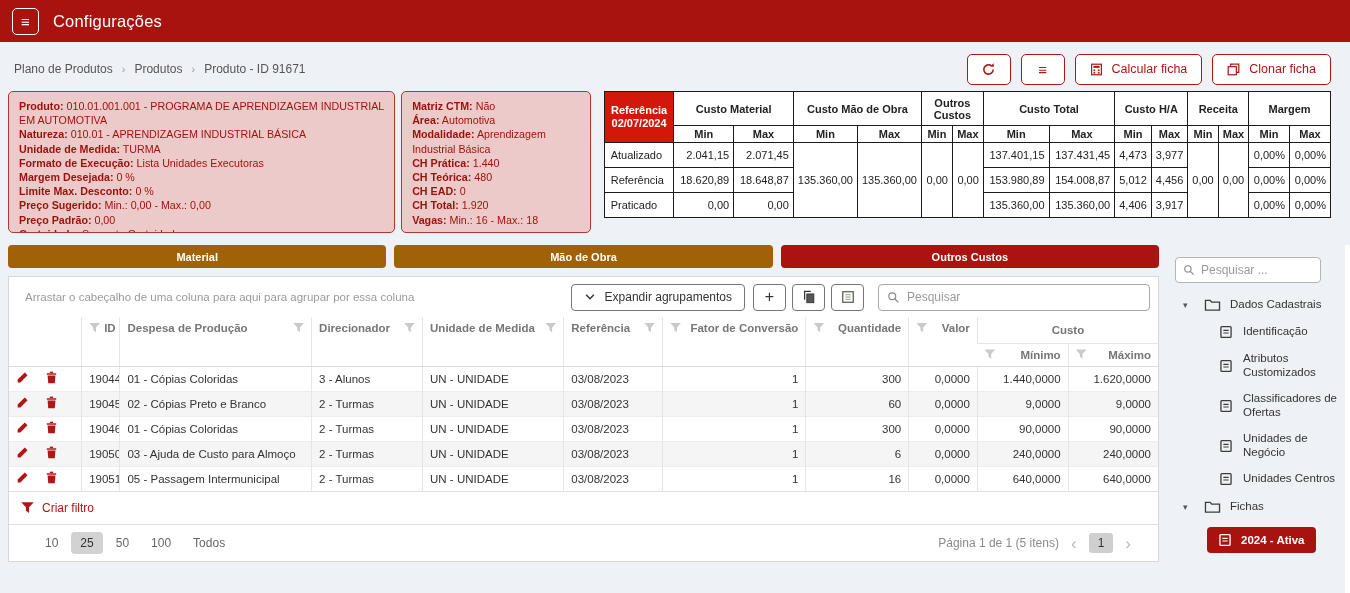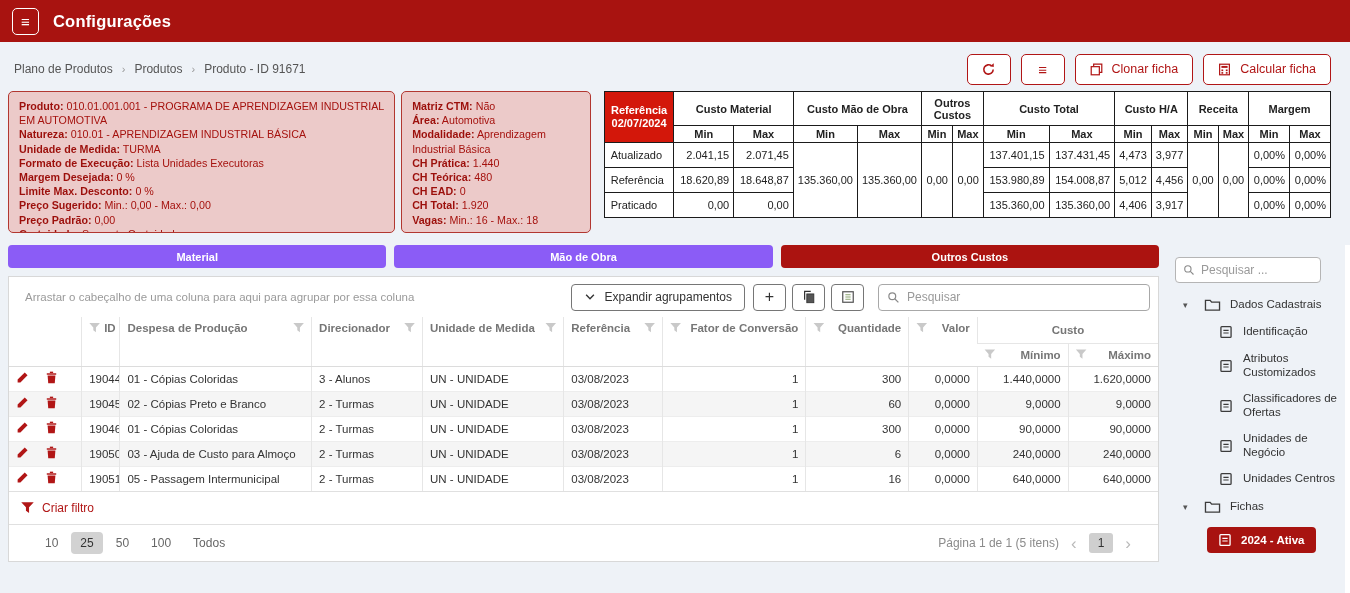--- a/index.html
+++ b/index.html
@@ -2,21 +2,21 @@
 <html><head>
 <meta charset="utf-8">
 <style>
   *{box-sizing:border-box;margin:0;padding:0}
   html,body{width:1350px;height:593px;overflow:hidden}
   body{font-family:"Liberation Sans",sans-serif;background:#eef2f7;color:#333}
 
   
   .appbar{height:42px;background:#a81310;display:flex;align-items:center;padding:0 12px;gap:14px}
   .hamburger{width:27px;height:27px;border:1px solid #fff;border-radius:5px;color:#fff;display:flex;align-items:center;justify-content:center;font-size:15px;cursor:pointer}
-  .apptitle{color:#fff;font-size:16.5px;font-weight:bold;letter-spacing:.2px}
+  .apptitle{color:#fff;font-size:16.5px;font-weight:normal;letter-spacing:.2px}
 
   .topsection{padding:8px 19px 0 8px}
   .toprow{display:flex;align-items:center;justify-content:space-between;height:38px}
   .breadcrumb{font-size:12px;color:#555;display:flex;gap:9px;align-items:center;padding-left:6px}
   .bc-sep{color:#999;font-size:11px}
   .actions{display:flex;gap:10px}
   .btn{border:1px solid #b11616;background:#fff;color:#b11616;border-radius:5px;height:31px;display:flex;align-items:center;gap:9px;padding:0 14px;font-size:12.5px;cursor:pointer}
   .btn.iconbtn{width:44px;justify-content:center;padding:0}
   .btn .glyph{font-size:15px;line-height:1}
 
@@ -33,21 +33,21 @@
   .summary th.corner{background:#d3170a;color:#fff;line-height:13px;padding:2px 5px}
   .summary th.grp{height:34px}
   .summary th.mm{height:17px;padding:0 4px}
   .summary td{height:25px;text-align:right;white-space:nowrap}
   .summary td.rowlabel{text-align:left;padding-left:6px;padding-right:8px}
 
   
   .bottom{display:flex;margin-top:12px}
   main{width:1167px;flex:none}
   .tabs{display:flex;gap:8px;margin:0 8px}
-  .tab{flex:1;height:23px;border-radius:4px;background:#8b5cf6;color:#fff;font-size:11px;font-weight:bold;display:flex;align-items:center;justify-content:center;cursor:pointer}
+  .tab{flex:1;height:23px;border-radius:4px;background:#a16207;color:#fff;font-size:11px;font-weight:bold;display:flex;align-items:center;justify-content:center;cursor:pointer}
   .tab.active{background:#ab1310}
 
   .grid-panel{background:#fff;border:1px solid #d8d8d8;margin:8px 8px 0}
   .toolbar{display:flex;align-items:center;height:40px;padding:0 8px}
   .hint{color:#9a9a9a;font-size:11.5px;flex:1;padding-left:8px}
   .tbtn{border:1px solid #767676;border-radius:4px;background:#fff;height:27px;display:flex;align-items:center;justify-content:center;font-size:12px;color:#333;cursor:pointer}
   .expand{padding:0 12px;gap:9px;margin-right:8px}
   .sq{width:33px;margin-right:6px;font-size:16px}
   .gsearch{width:272px;height:27px;border:1px solid #a8a8a8;border-radius:4px;display:flex;align-items:center;padding:0 8px;gap:7px;margin-left:8px;background:#fff}
   .gsearch input,.ssearch input{border:0;outline:0;flex:1;font-size:12px;color:#333;background:transparent;font-family:"Liberation Sans",sans-serif}
@@ -115,38 +115,38 @@
               <path d="M13.6 1.2v4l-4-.6z" fill="#b11616"></path>
             </svg>
         </span>
       </button>
       <button class="btn iconbtn">
           <span class="glyph">≡</span>
         </button>
       <button class="btn">
         <span class="icon">
           <svg width="13" height="13" viewBox="0 0 16 16">
-              <path d="M4.5 4.5v-3h10v10h-3" fill="none" stroke="#b11616" stroke-width="1.5"></path>
-              <rect x="1.5" y="4.5" width="10" height="10" fill="#fff" stroke="#b11616" stroke-width="1.5"></rect>
-            </svg>
-        </span>
-        <span>Clonar ficha</span>
-      </button>
-      <button class="btn">
-        <span class="icon">
-          <svg width="13" height="13" viewBox="0 0 16 16">
               <rect x="2" y="1.5" width="12" height="13" fill="none" stroke="#b11616" stroke-width="1.5"></rect>
               <rect x="4.2" y="3.6" width="7.6" height="2.4" fill="#b11616"></rect>
               <rect x="4.2" y="8" width="2.2" height="2" fill="#b11616"></rect>
               <rect x="9.6" y="8" width="2.2" height="2" fill="#b11616"></rect>
               <rect x="4.2" y="11.2" width="2.2" height="2" fill="#b11616"></rect>
               <rect x="9.6" y="11.2" width="2.2" height="2" fill="#b11616"></rect>
             </svg>
         </span>
         <span>Calcular ficha</span>
+      </button>
+      <button class="btn">
+        <span class="icon">
+          <svg width="13" height="13" viewBox="0 0 16 16">
+              <path d="M4.5 4.5v-3h10v10h-3" fill="none" stroke="#b11616" stroke-width="1.5"></path>
+              <rect x="1.5" y="4.5" width="10" height="10" fill="#fff" stroke="#b11616" stroke-width="1.5"></rect>
+            </svg>
+        </span>
+        <span>Clonar ficha</span>
       </button>
     </div>
   </div>
 
   <div class="info-row">
     <section class="panel panel1" id="product-panel">
         <div><span class="plabel">Produto:</span> <span class="pval">010.01.001.001 - PROGRAMA DE APRENDIZAGEM INDUSTRIAL EM AUTOMOTIVA</span></div>
         <div><span class="plabel">Natureza:</span> <span class="pval">010.01 - APRENDIZAGEM INDUSTRIAL BÁSICA</span></div>
         <div><span class="plabel">Unidade de Medida:</span> <span class="pval">TURMA</span></div>
         <div><span class="plabel">Formato de Execução:</span> <span class="pval">Lista Unidades Executoras</span></div>

